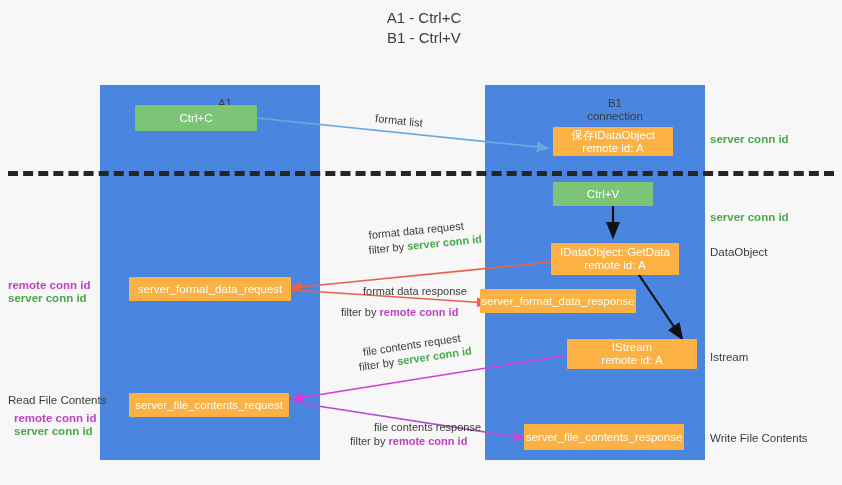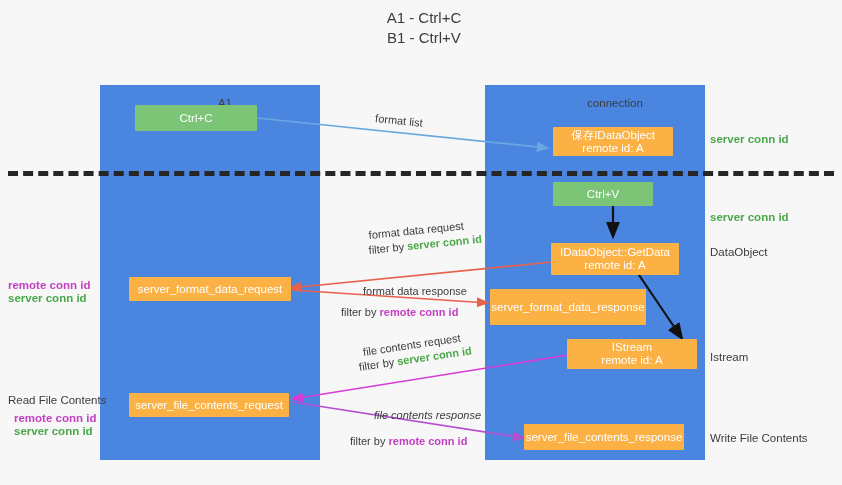--- a/index.html
+++ b/index.html
@@ -141,20 +141,21 @@
 <div class="abs" id="title">
   <div>A1 - Ctrl+C</div>
   <div>B1 - Ctrl+V</div>
 </div>
 
 <div class="abs col-head" id="head-a1">
   <div>A1</div>
   <div>remote</div>
 </div>
 <div class="abs col-head" id="head-b1">
+  <div>B1</div>
   <div>connection</div>
 </div>
 
 <div class="abs node green" style="left:135px; top:105px; width:122px; height:26px;">
   <span>Ctrl+C</span>
 </div>
 
 <div class="abs node orange" style="left:553px; top:127px; width:120px; height:29px;">
   <span>保存IDataObject</span>
   <span class="l2">remote id: A</span>
@@ -171,21 +172,21 @@
 
 <div class="abs node orange" style="left:567px; top:339px; width:130px; height:30px;">
   <span>IStream</span>
   <span class="l2">remote id: A</span>
 </div>
 
 <div class="abs node orange" style="left:129px; top:277px; width:162px; height:24px;">
   <span>server_format_data_request</span>
 </div>
 
-<div class="abs node orange" style="left:490px; top:289px; width:156px; height:36px;">
+<div class="abs node orange" style="left:480px; top:289px; width:156px; height:24px;">
   <span>server_format_data_response</span>
 </div>
 
 <div class="abs node orange" style="left:129px; top:393px; width:160px; height:24px;">
   <span>server_file_contents_request</span>
 </div>
 
 <div class="abs node orange" style="left:524px; top:424px; width:160px; height:26px;">
   <span>server_file_contents_response</span>
 </div>
@@ -217,16 +218,16 @@
 <div class="abs caption" style="left:363px; top:284px;">format data response</div>
 <div class="abs caption" style="left:341px; top:305px;">
   <span>filter by </span><span class="purple-text">remote conn id</span>
 </div>
 
 <div class="abs caption rot" style="left:362px; top:345px; transform: rotate(-8.4deg);">file contents request</div>
 <div class="abs caption rot" style="left:358px; top:360px; transform: rotate(-8.4deg);">
   <span>filter by </span><span class="green-text">server conn id</span>
 </div>
 
-<div class="abs caption" style="left:374px; top:408px;font-style:italic;">file contents response</div>
+<div class="abs caption" style="left:374px; top:420px;">file contents response</div>
 <div class="abs caption" style="left:350px; top:434px;">
   <span>filter by </span><span class="purple-text">remote conn id</span>
 </div>
 
 </body></html>

